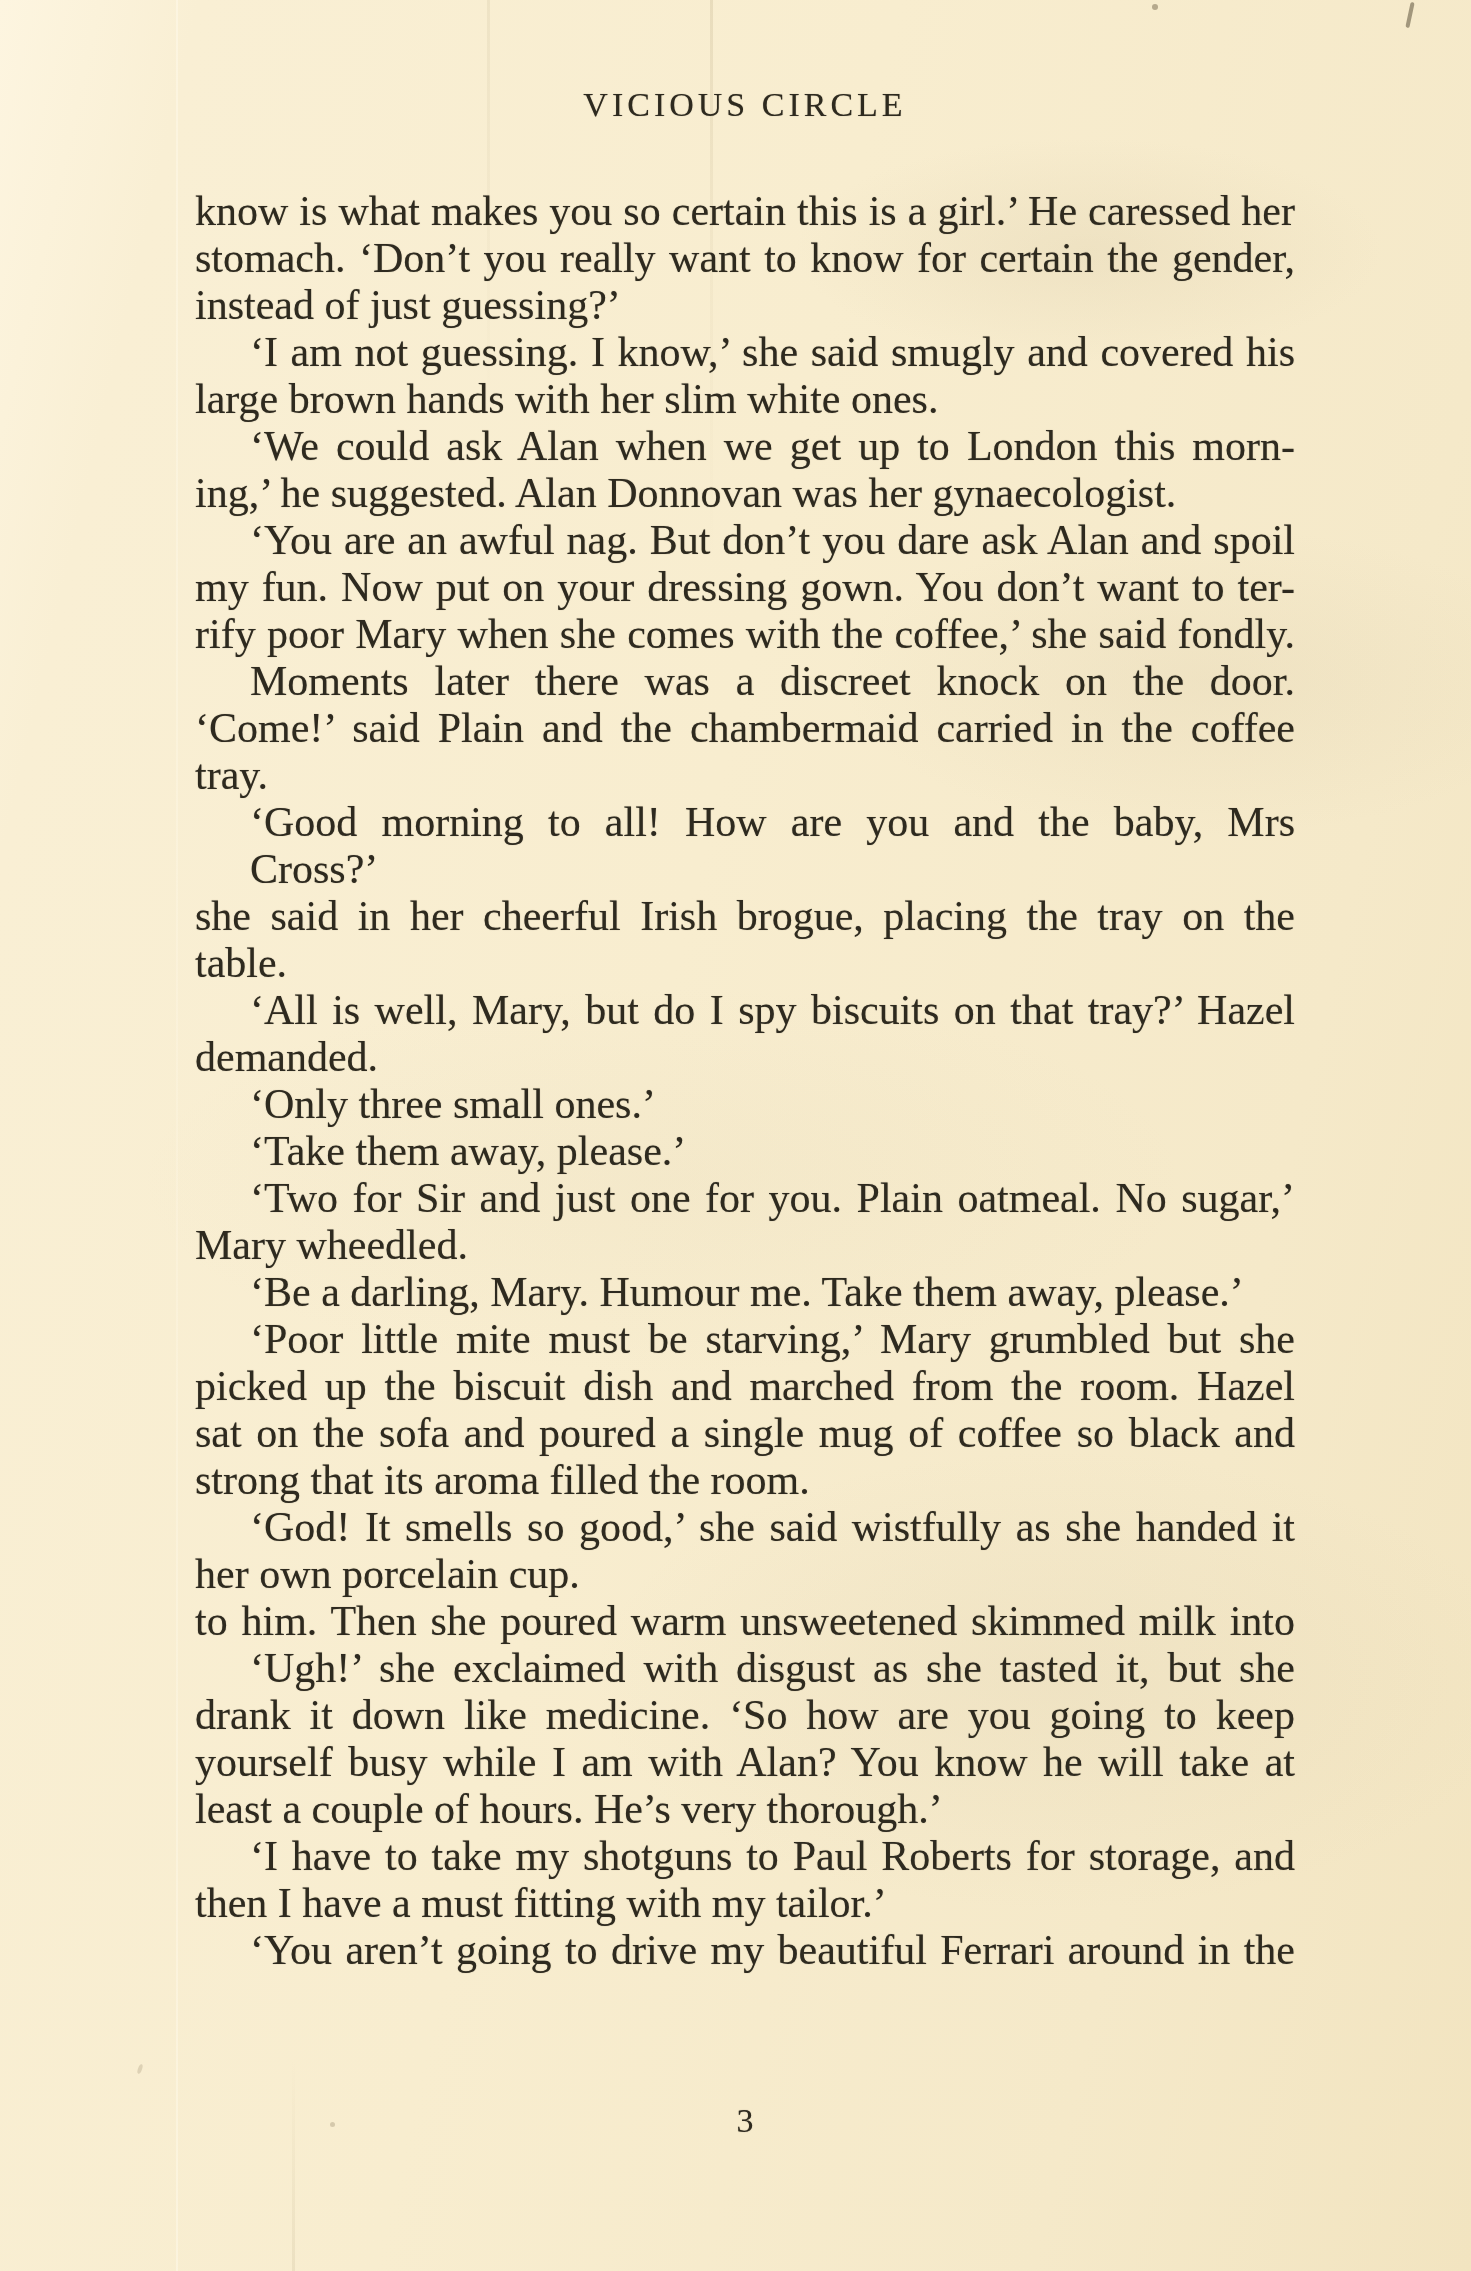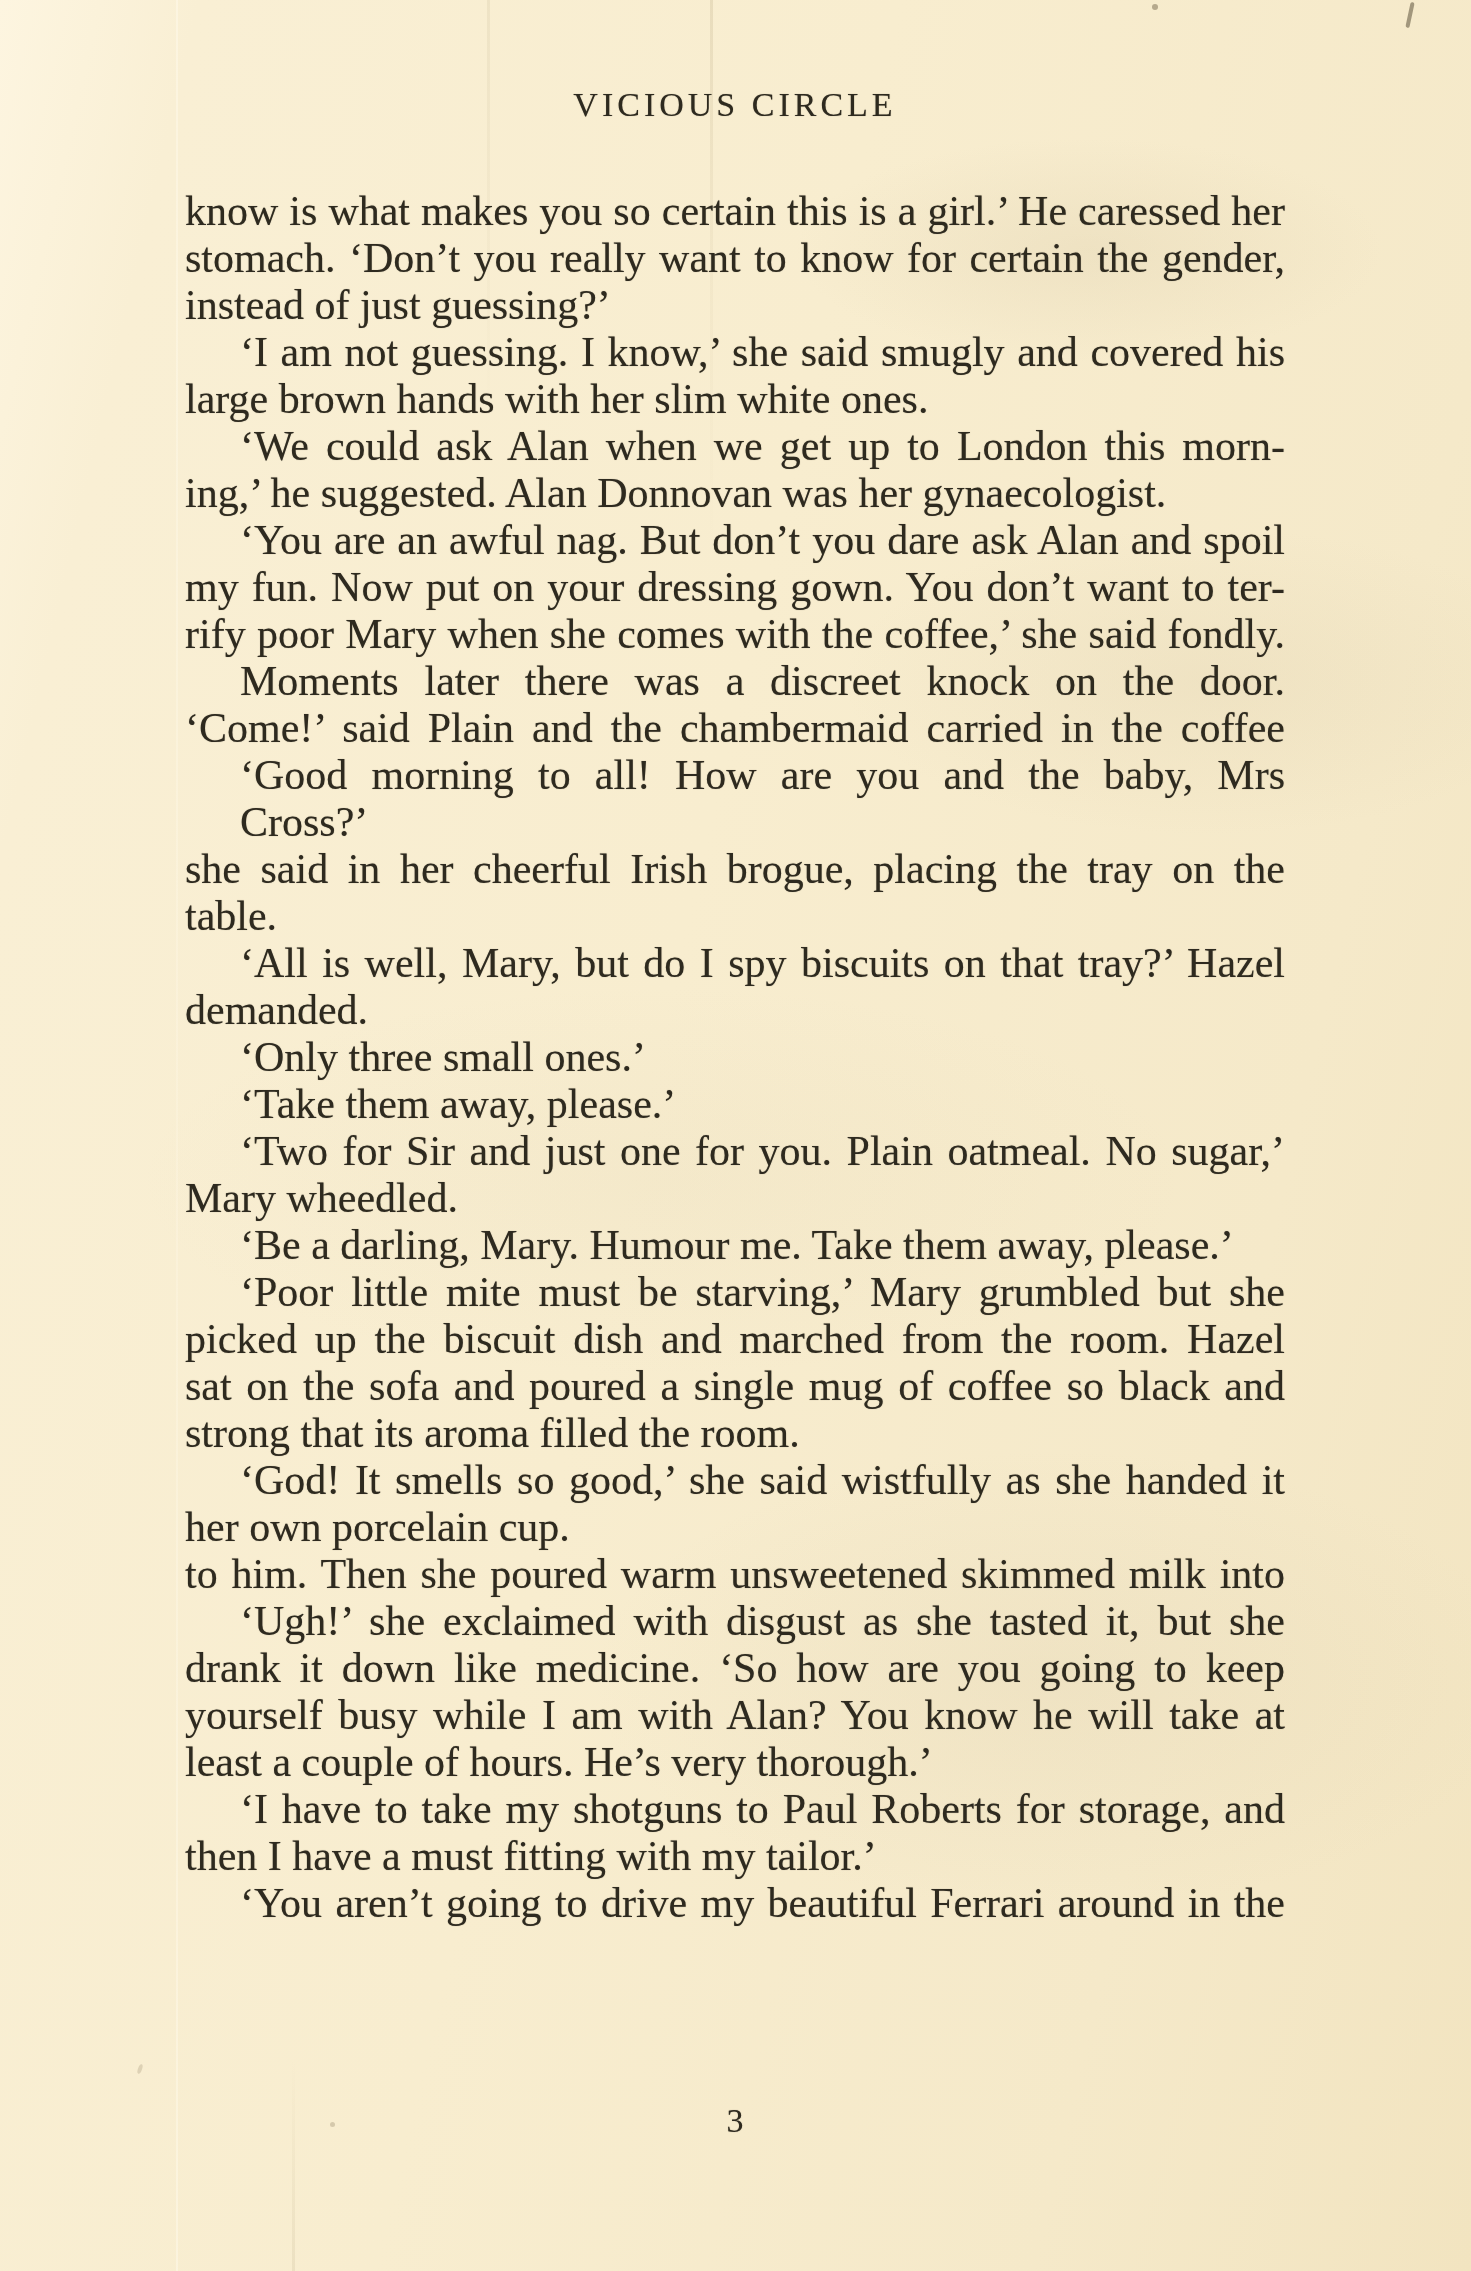--- a/index.html
+++ b/index.html
@@ -18,20 +18,21 @@
     background-image:
       radial-gradient(ellipse 420px 160px at 74% 11%, rgba(208,192,156,0.22), transparent 70%),
       radial-gradient(ellipse 520px 220px at 82% 30%, rgba(208,192,156,0.18), transparent 70%),
       radial-gradient(ellipse 650px 320px at 72% 74%, rgba(205,190,155,0.16), transparent 72%),
       radial-gradient(ellipse 700px 260px at 45% 52%, rgba(210,196,160,0.10), transparent 75%),
       linear-gradient(103deg, #fdf5e0 0%, #f9efd4 10%, #f8edcf 45%, #f5e9c9 78%, #f2e4c0 100%);
     background-color: #f8edcf;
   }
   .txt {
     text-shadow: 0 0 1px rgba(46, 41, 31, 0.42);
+    margin-left: 10px;
   }
   .hdr {
     position: absolute;
     left: 185px;
     top: 86px;
     width: 1100px;
     text-align: center;
     font-size: 34px;
     letter-spacing: 4px;
     white-space: nowrap;
@@ -119,20 +120,21 @@
     <div class="ln">instead of just guessing?’</div>
     <div class="ln ind jfy">‘I am not guessing. I know,’ she said smugly and covered his</div>
     <div class="ln">large brown hands with her slim white ones.</div>
     <div class="ln ind jfy">‘We could ask Alan when we get up to London this morn-</div>
     <div class="ln">ing,’ he suggested. Alan Donnovan was her gynaecologist.</div>
     <div class="ln ind jfy">‘You are an awful nag. But don’t you dare ask Alan and spoil</div>
     <div class="ln jfy">my fun. Now put on your dressing gown. You don’t want to ter-</div>
     <div class="ln jfy">rify poor Mary when she comes with the coffee,’ she said fondly.</div>
     <div class="ln ind jfy">Moments later there was a discreet knock on the door.</div>
     <div class="ln jfy">‘Come!’ said Plain and the chambermaid carried in the coffee</div>
+    <div class="ln">tray.</div>
     <div class="ln ind jfy">‘Good morning to all! How are you and the baby, Mrs Cross?’</div>
     <div class="ln jfy">she said in her cheerful Irish brogue, placing the tray on the</div>
     <div class="ln">table.</div>
     <div class="ln ind jfy">‘All is well, Mary, but do I spy biscuits on that tray?’ Hazel</div>
     <div class="ln">demanded.</div>
     <div class="ln ind">‘Only three small ones.’</div>
     <div class="ln ind">‘Take them away, please.’</div>
     <div class="ln ind jfy">‘Two for Sir and just one for you. Plain oatmeal. No sugar,’</div>
     <div class="ln">Mary wheedled.</div>
     <div class="ln ind">‘Be a darling, Mary. Humour me. Take them away, please.’</div>

